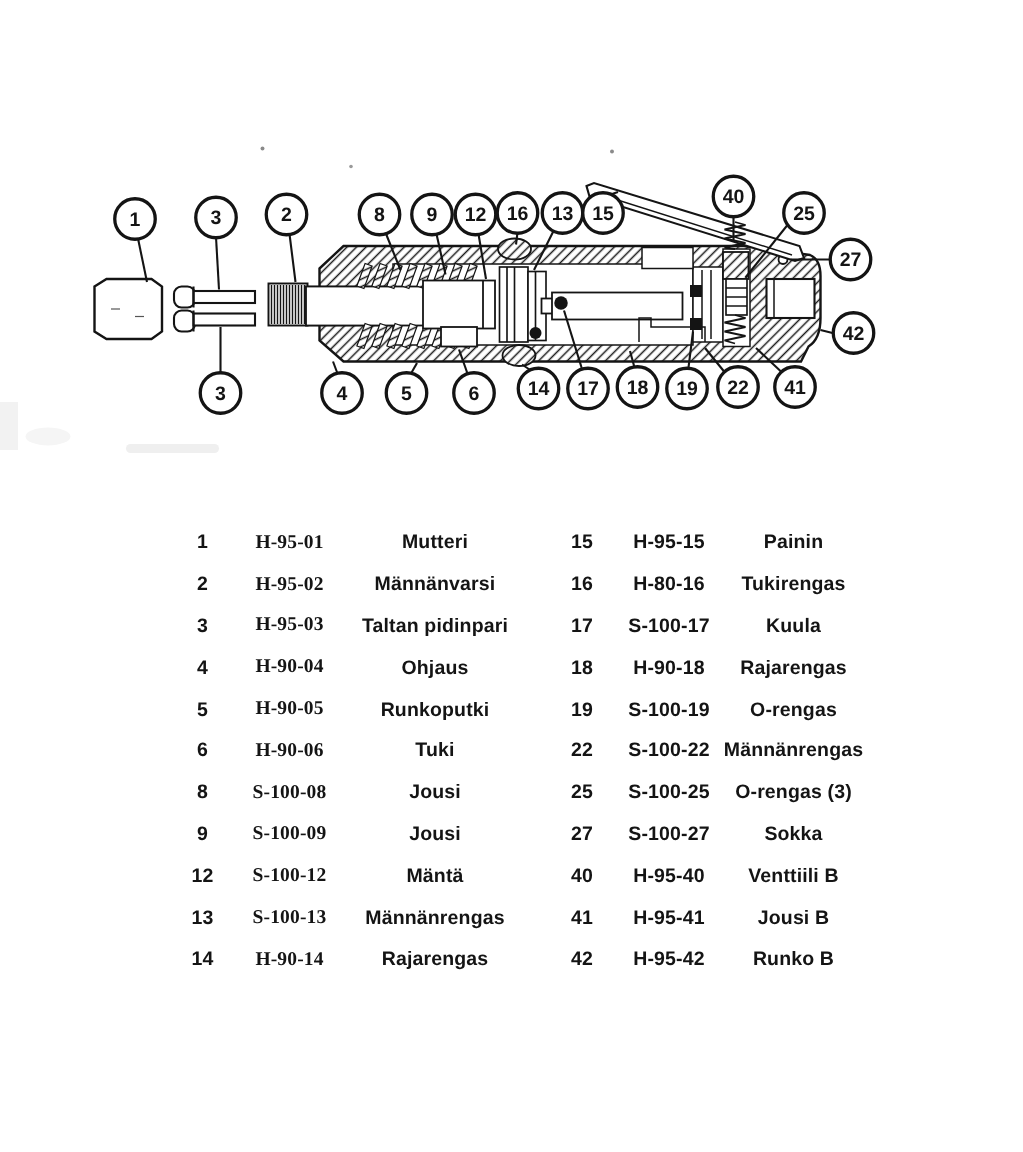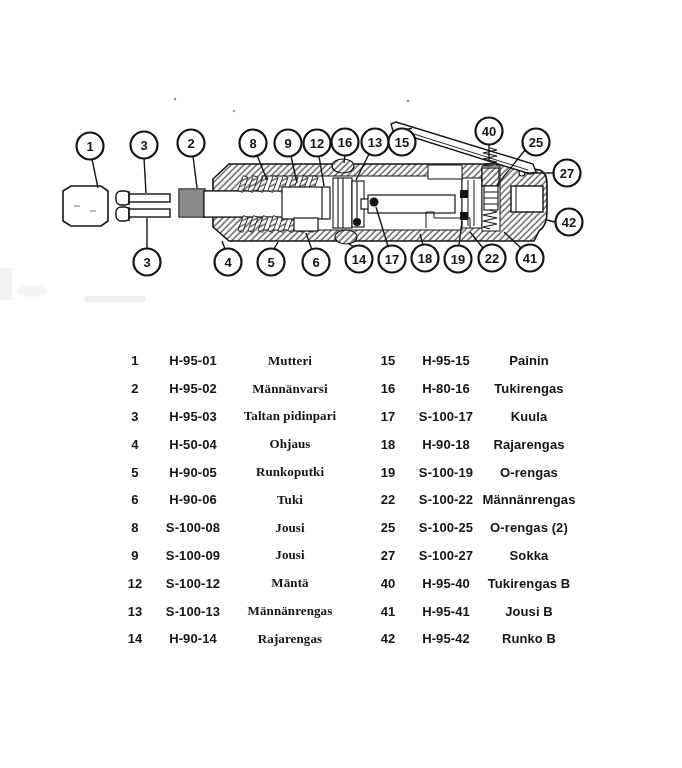--- a/index.html
+++ b/index.html
@@ -27,22 +27,22 @@
   }
   .part-row span{
     display:inline-block;
     text-align:center;
     font-weight:bold;
     font-size:13px;
     color:#141414;
     letter-spacing:0.1px;
   }
   #table-left .cell-no{width:50px;margin-right:3px;}
-  #table-left .cell-code{width:60px;margin-right:11px;}
-  #table-left .cell-name{width:112px;font-family:Liberation Serif, serif;}
+  #table-left .cell-code{width:60px;margin-right:11px;font-family:Liberation Serif, serif;}
+  #table-left .cell-name{width:112px;}
   #table-right .cell-no{width:52px;margin-right:4px;}
   #table-right .cell-code{width:56px;margin-right:4px;}
   #table-right .cell-name{width:102px;}
   .co-circle{fill:#ffffff;stroke:#141414;stroke-width:2.2px;}
   .co-num{font-family:"Liberation Sans",sans-serif;font-size:13px;font-weight:bold;fill:#141414;}
   .leader{stroke:#141414;stroke-width:1.4px;fill:none;}
 </style>
 </head>
 <body>
 
@@ -309,21 +309,21 @@
         <span class="cell-code">H-95-02</span>
         <span class="cell-name">Männänvarsi</span>
       </div>
       <div class="part-row">
         <span class="cell-no">3</span>
         <span class="cell-code">H-95-03</span>
         <span class="cell-name">Taltan pidinpari</span>
       </div>
       <div class="part-row">
         <span class="cell-no">4</span>
-        <span class="cell-code">H-50-04</span>
+        <span class="cell-code">H-90-04</span>
         <span class="cell-name">Ohjaus</span>
       </div>
       <div class="part-row">
         <span class="cell-no">5</span>
         <span class="cell-code">H-90-05</span>
         <span class="cell-name">Runkoputki</span>
       </div>
       <div class="part-row">
         <span class="cell-no">6</span>
         <span class="cell-code">H-90-06</span>
@@ -382,31 +382,31 @@
         <span class="cell-name">O-rengas</span>
       </div>
       <div class="part-row">
         <span class="cell-no">22</span>
         <span class="cell-code">S-100-22</span>
         <span class="cell-name">Männänrengas</span>
       </div>
       <div class="part-row">
         <span class="cell-no">25</span>
         <span class="cell-code">S-100-25</span>
-        <span class="cell-name">O-rengas (2)</span>
+        <span class="cell-name">O-rengas (3)</span>
       </div>
       <div class="part-row">
         <span class="cell-no">27</span>
         <span class="cell-code">S-100-27</span>
         <span class="cell-name">Sokka</span>
       </div>
       <div class="part-row">
         <span class="cell-no">40</span>
         <span class="cell-code">H-95-40</span>
-        <span class="cell-name">Tukirengas B</span>
+        <span class="cell-name">Venttiili B</span>
       </div>
       <div class="part-row">
         <span class="cell-no">41</span>
         <span class="cell-code">H-95-41</span>
         <span class="cell-name">Jousi B</span>
       </div>
       <div class="part-row">
         <span class="cell-no">42</span>
         <span class="cell-code">H-95-42</span>
         <span class="cell-name">Runko B</span>

